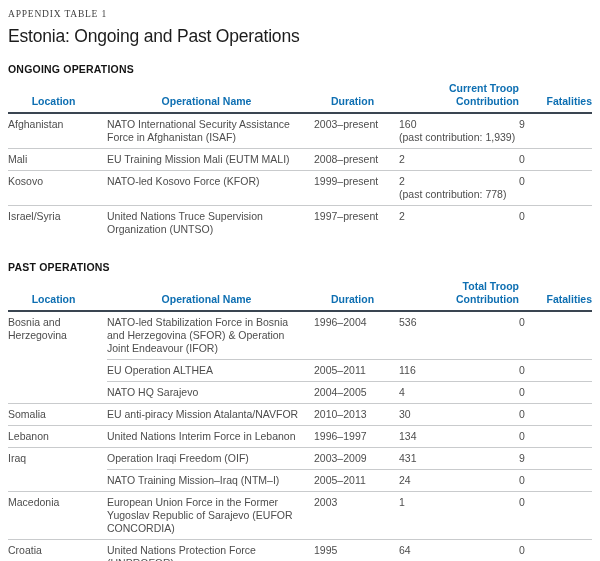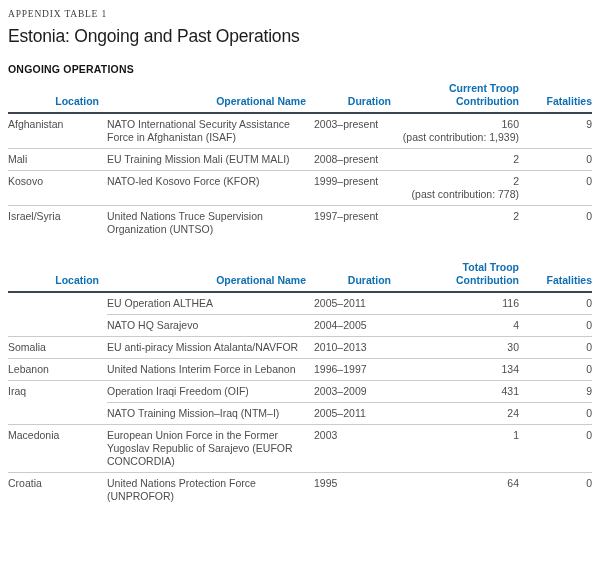--- a/index.html
+++ b/index.html
@@ -31,32 +31,32 @@
     font-size: 10.5px; line-height: 13px; color: #4d4d4d;
   }
   col.c-loc { width: 99px; }
   col.c-name { width: 207px; }
   col.c-dur { width: 85px; }
   col.c-troops { width: 120px; }
   col.c-fatal { width: 73px; }
 
   th {
     font-size: 10.5px; font-weight: bold; color: #0e6fb2;
-    text-align: right; padding: 0 8px 4px 0;
+    text-align: center; padding: 0 8px 4px 0;
     border-bottom: 2px solid #3a4551; vertical-align: bottom;
   }
   th.center { text-align: right; padding-right: 0; }
 
   td {
     vertical-align: top; padding: 4px 10px 4px 0;
     border-top: 1px solid #c9cbcd;
   }
   tbody tr:first-child td { border-top: none; }
   tr.grouped td.loc { border-top: none; }
-  td.num { text-align: right; padding-right: 0; }
+  td.num { text-align: left; padding-right: 0; }
   td .note:empty { display: none; }
 </style>
 </head>
 <body>
 
 <div class="page">
 
   <div class="eyebrow">APPENDIX TABLE 1</div>
   <h1 class="title">Estonia: Ongoing and Past Operations</h1>
 
@@ -116,38 +116,48 @@
             <td class="num">
               <div>2</div>
             </td>
             <td class="num">0</td>
           </tr>
         </tbody>
     </table>
   </div>
 
   <div class="section" style="margin-top:21px;">
+    <div class="section-title">PAST OPERATIONS</div>
     <table class="ops">
       <colgroup>
           <col class="c-loc">
           <col class="c-name">
           <col class="c-dur">
           <col class="c-troops">
           <col class="c-fatal">
         </colgroup>
       <thead>
         <tr>
           <th>Location</th>
           <th>Operational Name</th>
           <th>Duration</th>
           <th class="center">Total Troop Contribution</th>
           <th class="center">Fatalities</th>
         </tr>
       </thead>
       <tbody>
+          <tr>
+            <td class="loc">Bosnia and Herzegovina</td>
+            <td class="name">NATO-led Stabilization Force in Bosnia and Herzegovina (SFOR) &amp; Operation Joint Endeavour (IFOR)</td>
+            <td class="dur">1996–2004</td>
+            <td class="num">
+              <div>536</div>
+            </td>
+            <td class="num">0</td>
+          </tr>
           <tr class="grouped">
             <td class="loc"></td>
             <td class="name">EU Operation ALTHEA</td>
             <td class="dur">2005–2011</td>
             <td class="num">
               <div>116</div>
             </td>
             <td class="num">0</td>
           </tr>
           <tr class="grouped">

